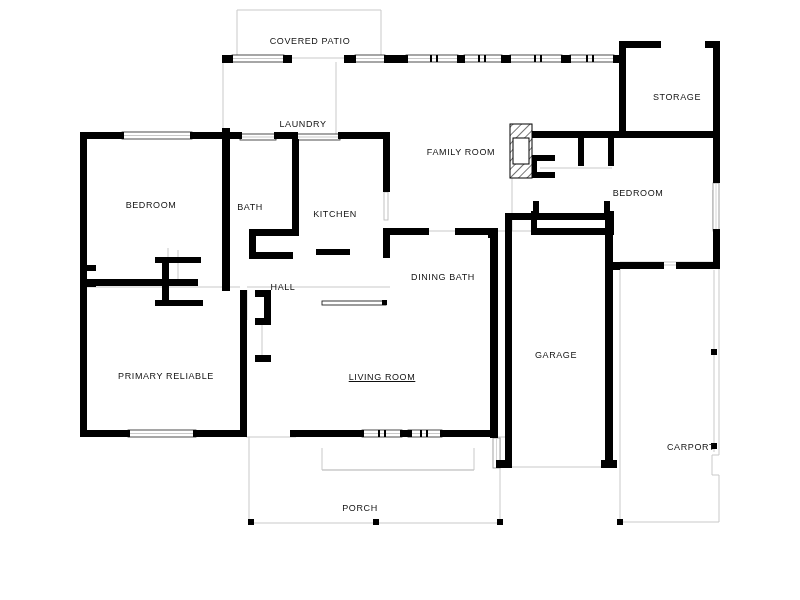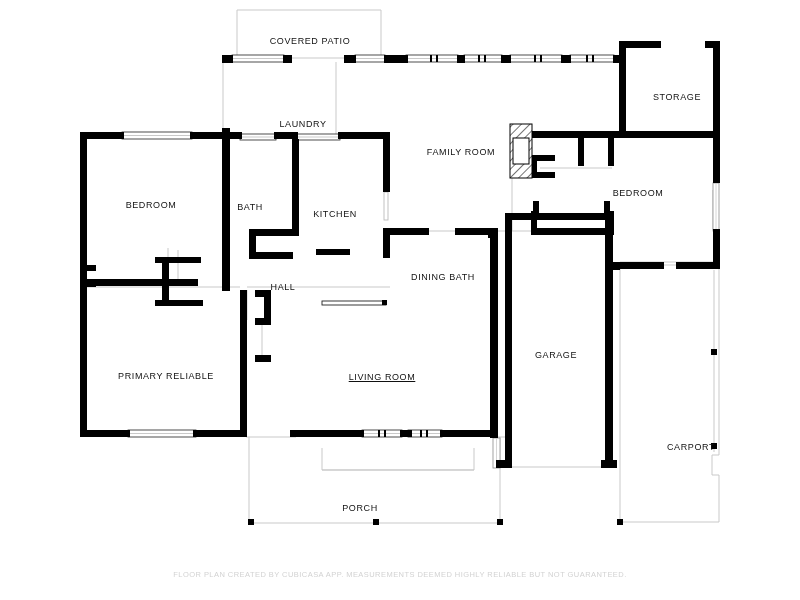--- a/index.html
+++ b/index.html
@@ -298,15 +298,14 @@
   <div class="room-label" style="left:335px; top:214px;">KITCHEN</div>
   <div class="room-label" style="left:638px; top:193px;">BEDROOM</div>
   <div class="room-label" style="left:443px; top:277px;">DINING BATH</div>
   <div class="room-label" style="left:283px; top:287px;">HALL</div>
   <div class="room-label" style="left:556px; top:355px;">GARAGE</div>
   <div class="room-label" style="left:166px; top:376px;">PRIMARY RELIABLE</div>
   <div class="room-label" style="left:382px; top:377px;text-decoration:underline;">LIVING ROOM</div>
   <div class="room-label" style="left:691px; top:403px;margin-top:44px;">CARPORT</div>
   <div class="room-label" style="left:360px; top:500px;margin-top:8px;">PORCH</div>
 
-  <div id="footer-note">FLOOR PLAN CREATED BY CUBICASA APP. MEASUREMENTS DEEMED HIGHLY RELIABLE BUT NOT GUARANTEED.</div>
 
 </div>
 
 </body></html>

